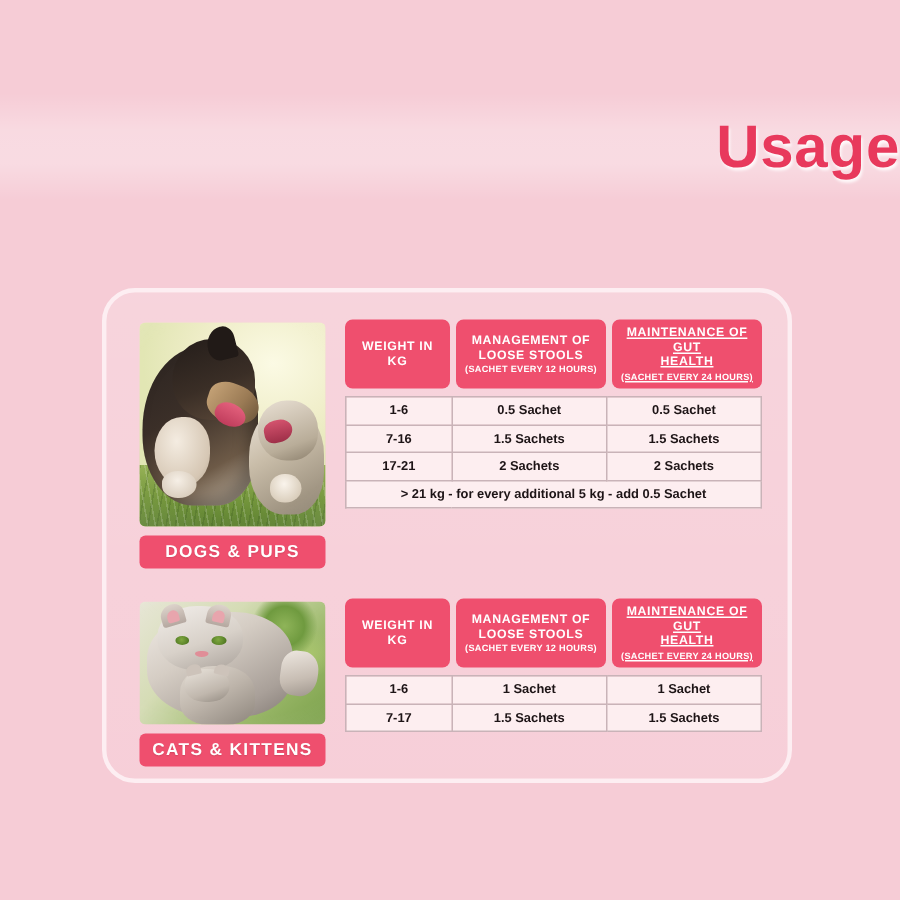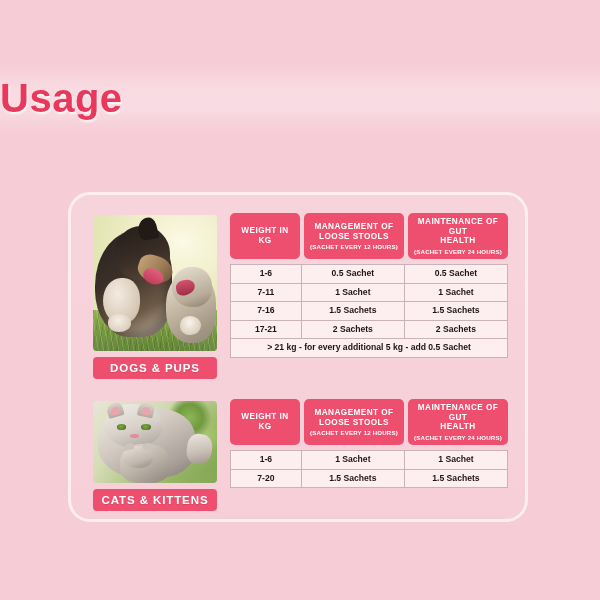--- a/index.html
+++ b/index.html
@@ -24,21 +24,21 @@
                 rgba(255,255,255,0.00) 0%,
                 rgba(255,255,255,0.28) 35%,
                 rgba(255,255,255,0.30) 65%,
                 rgba(255,255,255,0.00) 100%);
   }
 
   #page-title {
     position: absolute;
     left: 0; top: 76px;
     width: 600px;
-    text-align: left;
+    text-align: right;
     font-size: 40px;
     font-weight: bold;
     letter-spacing: 0.5px;
     color: #e8395c;
     text-shadow: 1px 2px 2px rgba(255,255,255,0.85);
   }
 
   
   #card {
     position: absolute;
@@ -280,21 +280,21 @@
     letter-spacing: 0.45px;
   }
   .hdr-sub {
     font-size: 6.1px;
     font-weight: bold;
     letter-spacing: 0.2px;
     margin-top: 1.5px;
   }
   .col-w { width: 70px; text-align: right; }
   .col-m { width: 100px; }
-  .col-g { width: 100px; }
+  .col-g { width: 100px; text-decoration: underline; }
 
   .data-table {
     margin-top: 5px;
     border-collapse: collapse;
     width: 100%;
     table-layout: fixed;
   }
   .data-table td {
     border: 1px solid #c9b3b8;
     background: #fdeef0;
@@ -361,25 +361,20 @@
     </div>
 
     <table class="data-table">
       <tbody>
           <tr>
         <td class="cw">1-6</td>
         <td class="cm">0.5 Sachet</td>
         <td class="cg">0.5 Sachet</td>
       </tr>
       <tr>
-        <td class="cw">7-11</td>
-        <td class="cm">1 Sachet</td>
-        <td class="cg">1 Sachet</td>
-      </tr>
-      <tr>
         <td class="cw">7-16</td>
         <td class="cm">1.5 Sachets</td>
         <td class="cg">1.5 Sachets</td>
       </tr>
       <tr>
         <td class="cw">17-21</td>
         <td class="cm">2 Sachets</td>
         <td class="cg">2 Sachets</td>
       </tr>
       <tr>
@@ -430,21 +425,21 @@
     </div>
 
     <table class="data-table">
       <tbody>
           <tr>
         <td class="cw">1-6</td>
         <td class="cm">1 Sachet</td>
         <td class="cg">1 Sachet</td>
       </tr>
       <tr>
-        <td class="cw">7-20</td>
+        <td class="cw">7-17</td>
         <td class="cm">1.5 Sachets</td>
         <td class="cg">1.5 Sachets</td>
       </tr>
     </tbody>
       </table>
   </div>
 
 </div>
 
 </body></html>

